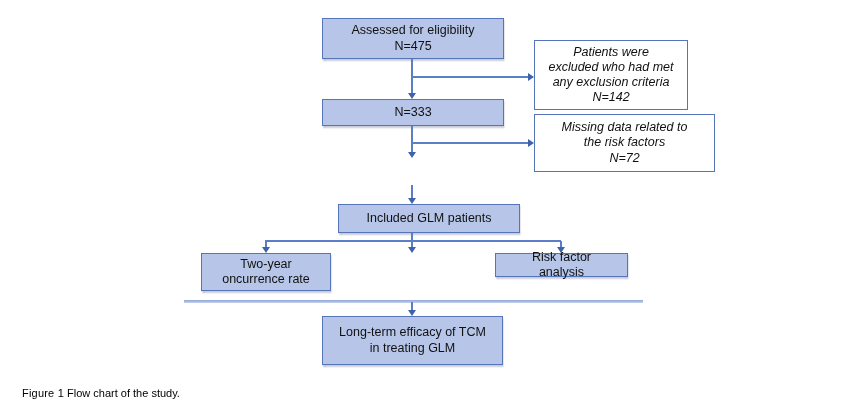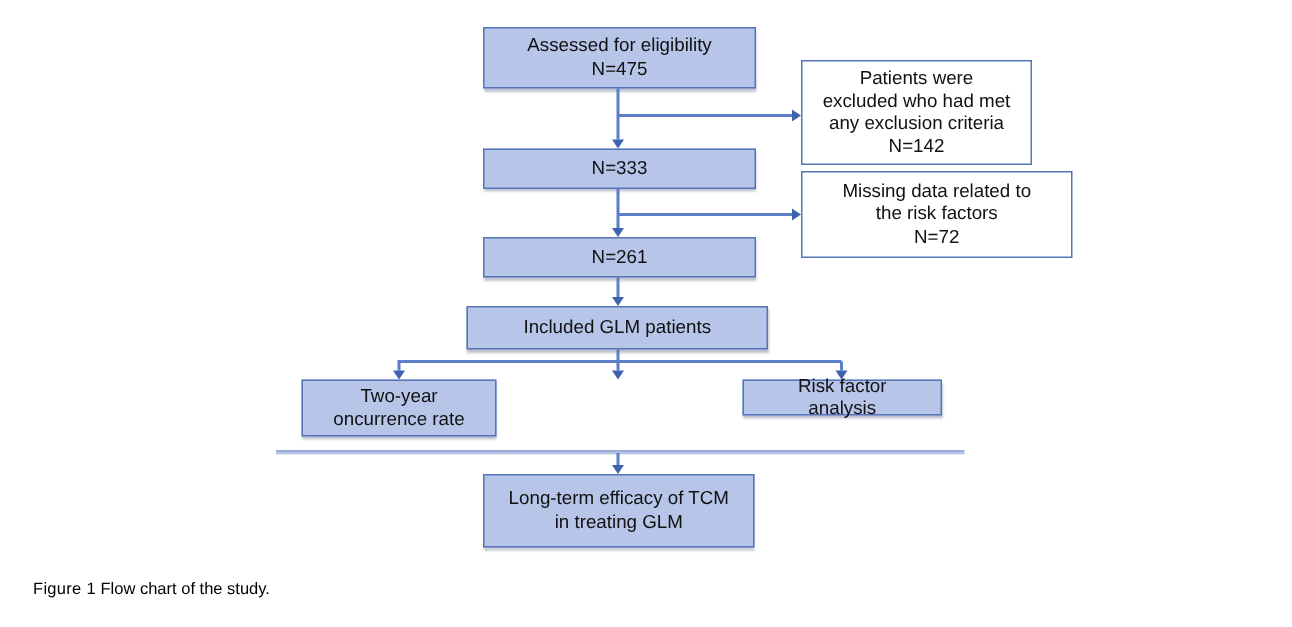--- a/index.html
+++ b/index.html
@@ -32,20 +32,21 @@
   }
   .box .box-text { white-space: pre-line; display: block; width: 100%; }
   .filled {
     background: var(--box-fill);
     border: 1.5px solid var(--box-border);
     box-shadow: 0.5px 2px 1.5px rgba(110,120,145,0.45);
   }
   .outline {
     background: #ffffff;
     border: 1.2px solid var(--box-border);
+    font-style: italic;
   }
   .vline { position: absolute; width: 1.5px; background: var(--arrow); }
   .hline { position: absolute; height: 1.5px; background: var(--arrow); }
   .arrow-down {
     position: absolute; width: 0; height: 0;
     border-left: 4px solid transparent;
     border-right: 4px solid transparent;
     border-top: 6px solid var(--arrowhead);
   }
   .arrow-right {
@@ -75,25 +76,22 @@
 
   <div class="box filled" style="left:322px; top:18px; width:182px; height:41px">
     <span class="box-text">Assessed for eligibility
 N=475</span>
   </div>
 
   <div class="box filled" style="left:322px; top:99px; width:182px; height:27px">
     <span class="box-text">N=333</span>
   </div>
 
-  <div class="box filled" style="left:322px; top:158px; width:182px; height:27px">
-    <span class="box-text">N=261</span>
-  </div>
 
-  <div class="box filled" style="left:311px; top:204px; width:201px; height:29px">
+  <div class="box filled" style="left:338px; top:204px; width:182px; height:29px">
     <span class="box-text">Included GLM patients</span>
   </div>
 
   <div class="box outline" style="left:534px; top:40px; width:154px; height:70px">
     <span class="box-text">Patients were
 excluded who had met
 any exclusion criteria
 N=142</span>
   </div>
 

